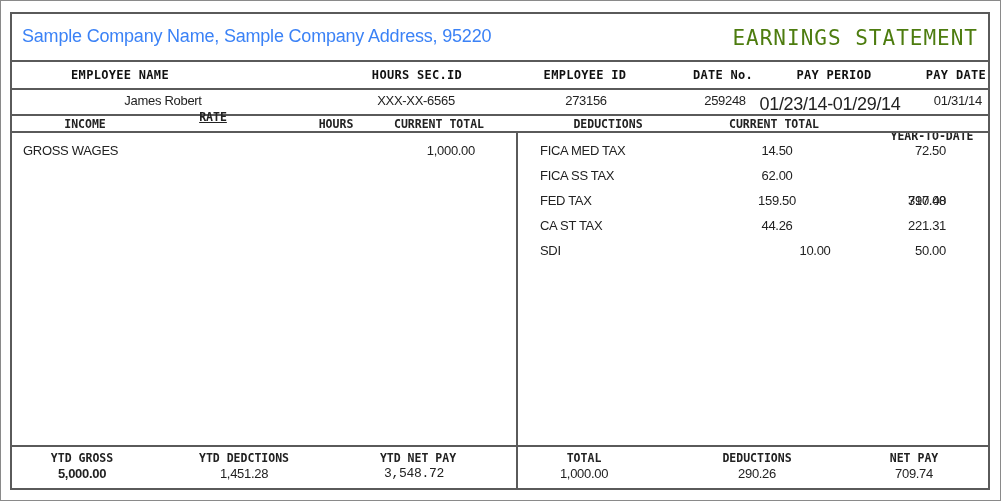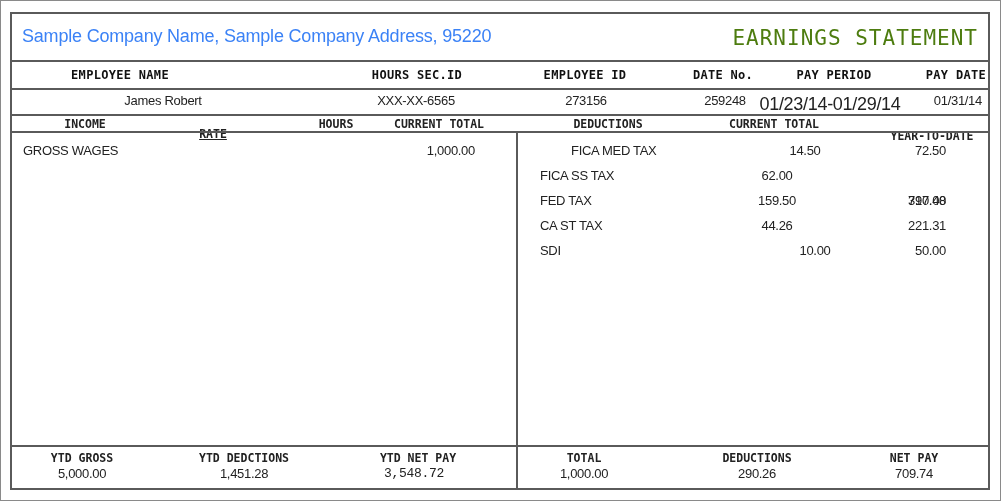--- a/index.html
+++ b/index.html
@@ -56,36 +56,36 @@
   <div class="abs val c" style="left:151px; top:79px;">James Robert</div>
   <div class="abs val c" style="left:404px; top:79px;">XXX-XX-6565</div>
   <div class="abs val c" style="left:574px; top:79px;">273156</div>
   <div class="abs val c" style="left:713px; top:79px;">259248</div>
   <div class="abs val c" style="left:818px; top:80px; font-size:18px;">01/23/14-01/29/14</div>
   <div class="abs val r" style="left:970px; top:79px;">01/31/14</div>
 
   <div class="hline" style="top:100px;"></div>
 
   <div class="abs hdrb c" style="left:73px; top:103px;">INCOME</div>
-  <div class="abs hdrb c" style="left:201px; top:113px;text-decoration:underline;">RATE</div>
+  <div class="abs hdrb c" style="left:201px; top:96px;text-decoration:underline;">RATE</div>
   <div class="abs hdrb c" style="left:324px; top:103px;">HOURS</div>
   <div class="abs hdrb c" style="left:427px; top:103px;">CURRENT TOTAL</div>
   <div class="abs hdrb c" style="left:596px; top:103px;">DEDUCTIONS</div>
   <div class="abs hdrb c" style="left:762px; top:103px;">CURRENT TOTAL</div>
   <div class="abs hdrb c" style="left:920px; top:115px;">YEAR-TO-DATE</div>
 
   <div class="hline" style="top:117px;"></div>
 
   <div class="vline" style="left:504px; top:117px; height:357px;"></div>
 
   <div class="abs val" style="left:11px; top:129px;">GROSS WAGES</div>
   <div class="abs val r" style="left:463px; top:129px;">1,000.00</div>
 
-  <div class="abs val" style="left:528px; top:129px;margin-left:31px;">FICA MED TAX</div>
-  <div class="abs val c" style="left:765px; top:129px;margin-left:28px;">14.50</div>
+  <div class="abs val" style="left:528px; top:129px;">FICA MED TAX</div>
+  <div class="abs val c" style="left:765px; top:129px;">14.50</div>
   <div class="abs val r" style="left:934px; top:129px;text-align:right;">72.50</div>
 
   <div class="abs val" style="left:528px; top:154px;">FICA SS TAX</div>
   <div class="abs val c" style="left:765px; top:154px;">62.00</div>
   <div class="abs val r" style="left:934px; top:154px;margin-top:25px;">310.00</div>
 
   <div class="abs val" style="left:528px; top:179px;">FED TAX</div>
   <div class="abs val c" style="left:765px; top:179px;">159.50</div>
   <div class="abs val r" style="left:934px; top:179px;">797.48</div>
 
@@ -93,21 +93,21 @@
   <div class="abs val c" style="left:765px; top:204px;">44.26</div>
   <div class="abs val r" style="left:934px; top:204px;">221.31</div>
 
   <div class="abs val" style="left:528px; top:229px;">SDI</div>
   <div class="abs val c" style="left:765px; top:229px;margin-left:38px;">10.00</div>
   <div class="abs val r" style="left:934px; top:229px;">50.00</div>
 
   <div class="hline" style="top:431px;"></div>
 
   <div class="abs hdrb c" style="left:70px; top:437px;">YTD GROSS</div>
-  <div class="abs val c" style="left:70px; top:452px;">5,000.00</div>
+  <div class="abs val c" style="left:70px; top:452px;font-weight:bold;">5,000.00</div>
 
   <div class="abs hdrb c" style="left:232px; top:437px;">YTD DEDCTIONS</div>
   <div class="abs val c" style="left:232px; top:452px;">1,451.28</div>
 
   <div class="abs hdrb c" style="left:406px; top:437px;">YTD NET PAY</div>
   <div class="abs val c" style="left:402px; top:452px;font-family:Liberation Mono, monospace;">3,548.72</div>
 
   <div class="abs hdrb c" style="left:572px; top:437px;">TOTAL</div>
   <div class="abs val c" style="left:572px; top:452px;">1,000.00</div>
 

